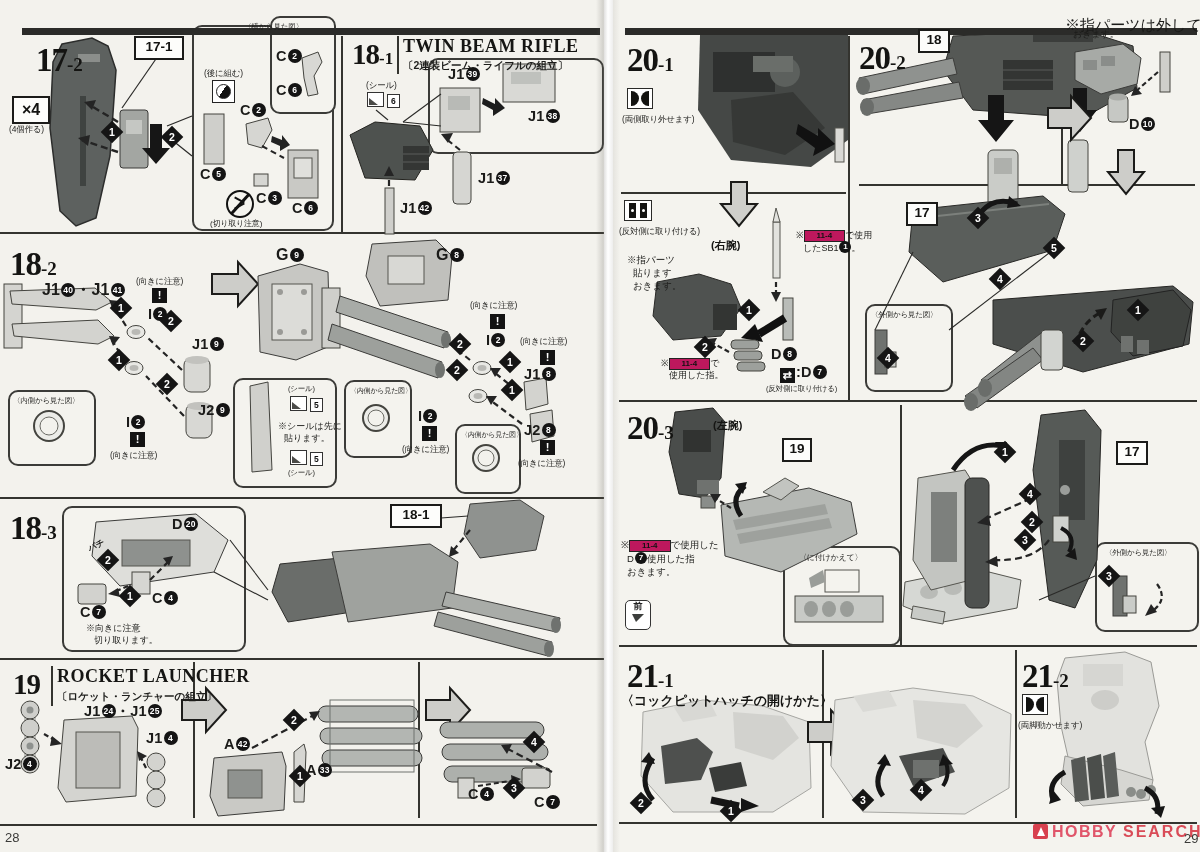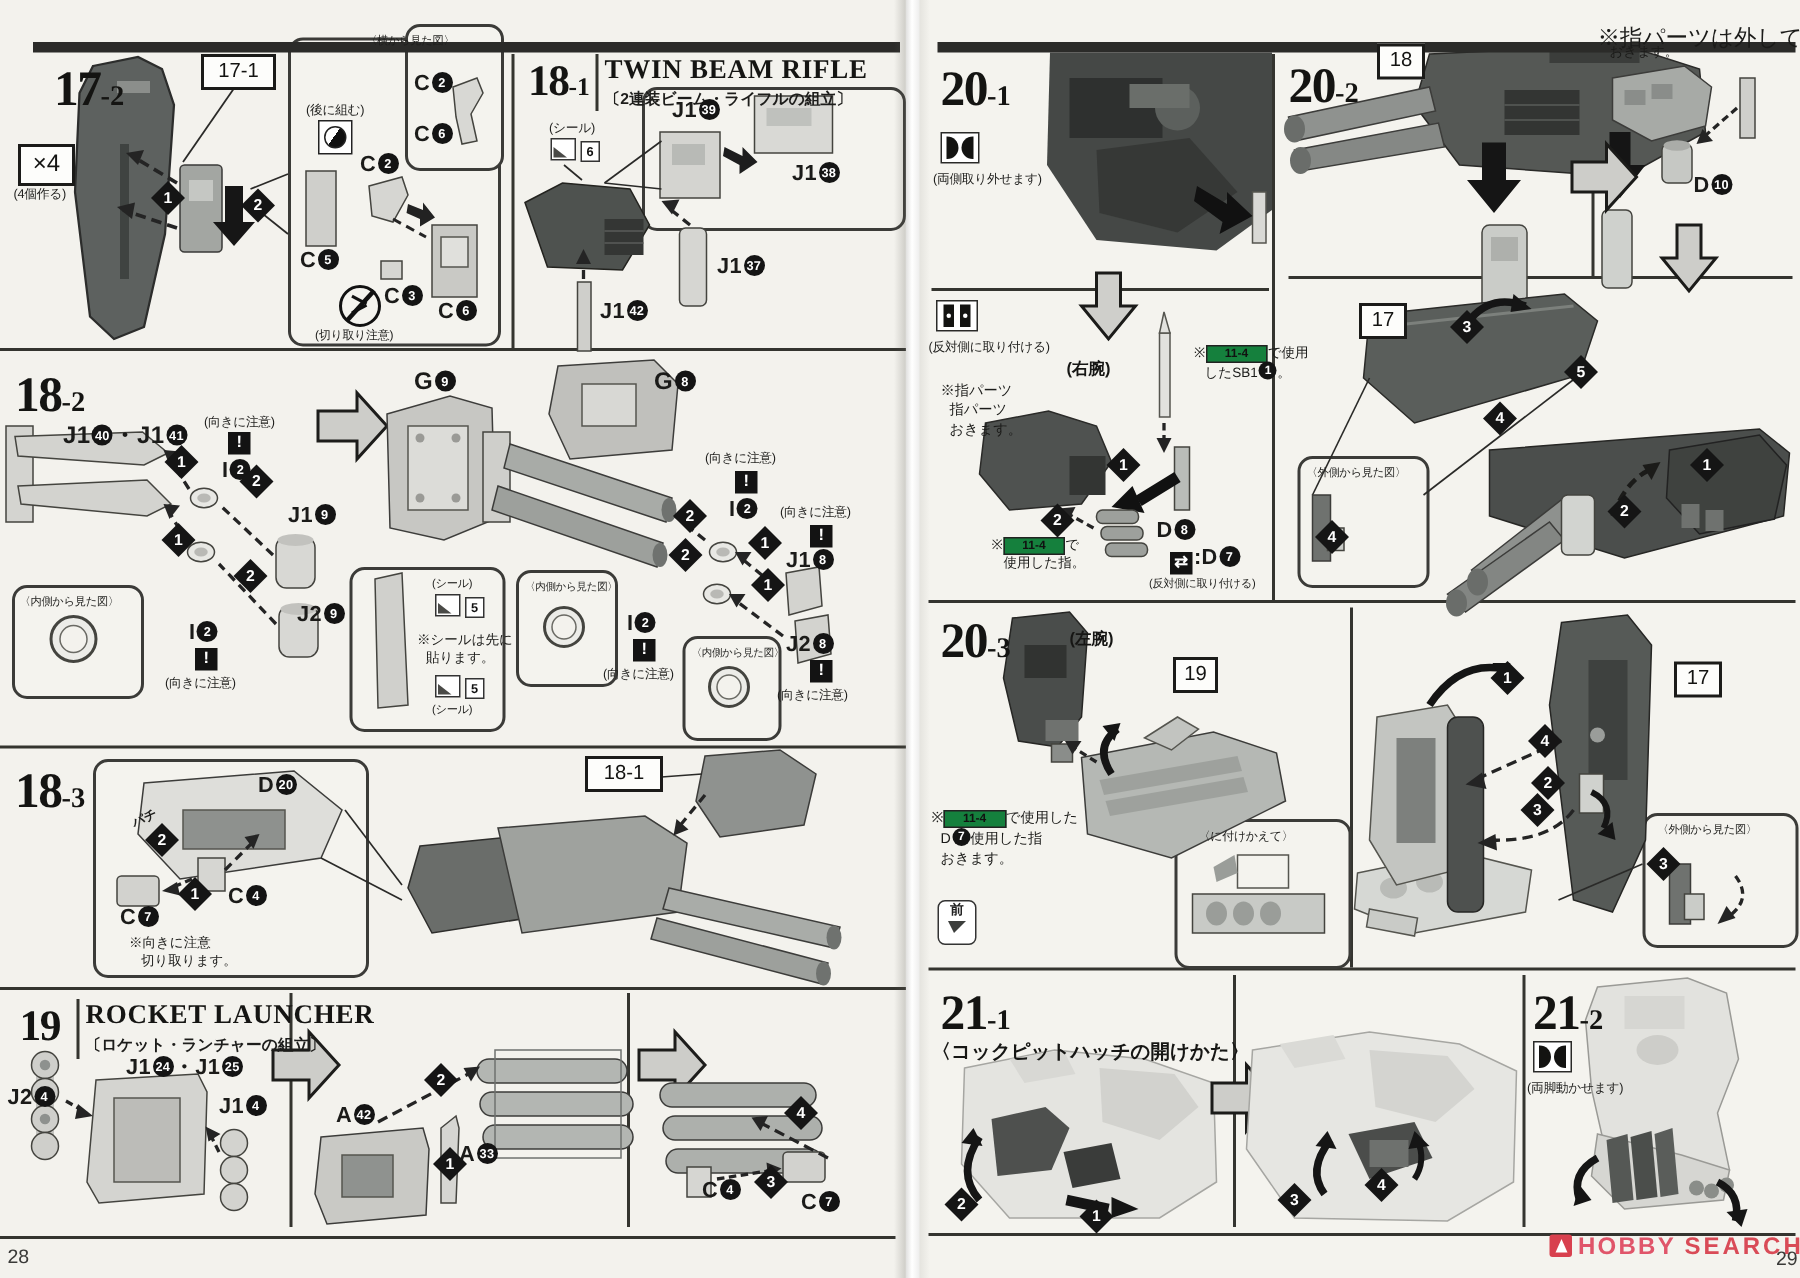--- a/index.html
+++ b/index.html
@@ -17,24 +17,24 @@
   .hd .n2{font-size:19px}
   .ttl{position:absolute;font-family:"Liberation Serif",serif;font-weight:bold;font-size:18px;color:#151513;white-space:nowrap;z-index:4;letter-spacing:.5px}
   .sub{position:absolute;font-size:10.5px;font-weight:bold;color:#1d1d1b;white-space:nowrap;z-index:4}
   .part{position:absolute;font-size:14.5px;font-weight:bold;color:#1b1b19;white-space:nowrap;z-index:4;letter-spacing:.2px}
   .b{display:inline-block;min-width:14px;height:14px;border-radius:50%;background:#141414;color:#fff;font-size:8.5px;line-height:14px;text-align:center;vertical-align:2px;margin-left:1px;font-weight:bold;padding:0 1px;box-sizing:border-box}
   .dia{position:absolute;width:16px;height:16px;background:#151515;transform:rotate(45deg);z-index:5}
   .dia span{position:absolute;left:0;top:0;width:16px;height:16px;transform:rotate(-45deg);color:#fff;font-size:10.5px;font-weight:bold;text-align:center;line-height:16px}
   .jp{position:absolute;font-size:8.5px;color:#1e1e1c;white-space:nowrap;z-index:4;letter-spacing:-.2px}
   .jm{position:absolute;font-size:9.5px;color:#1b1b19;white-space:nowrap;z-index:4}
   .jb{position:absolute;font-size:11px;font-weight:bold;color:#161614;white-space:nowrap;z-index:4}
-  .box{position:absolute;border:2px solid #1b1b19;background:#fdfdfb;font-weight:normal;font-size:13.5px;text-align:center;color:#131311;z-index:5;line-height:18px}
+  .box{position:absolute;border:2px solid #1b1b19;background:#fdfdfb;font-weight:bold;font-size:13.5px;text-align:center;color:#131311;z-index:5;line-height:18px}
   .inset{position:absolute;border:2px solid #3b3b38;border-radius:10px;z-index:1;background:#f4f3ee}
   .warn{position:absolute;width:15px;height:15px;background:#131313;color:#fff;font-size:11px;font-weight:bold;text-align:center;line-height:15px;z-index:4}
-  .ref{display:inline-block;border:1.3px solid #222;background:#15803d;font-size:8px;font-weight:bold;padding:0 12px;line-height:10px;vertical-align:0;color:#111}
+  .ref{display:inline-block;border:1.3px solid #222;background:#be185d;font-size:8px;font-weight:bold;padding:0 12px;line-height:10px;vertical-align:0;color:#111}
   .seal{display:inline-block;width:15px;height:13px;background:#fff;border:1.2px solid #333;position:relative;vertical-align:-2px}
   .seal::after{content:"";position:absolute;left:1px;bottom:1px;border-left:9px solid #4a4a47;border-top:7px solid transparent}
   .sbox{display:inline-block;border:1.2px solid #333;background:#fff;font-size:8.5px;font-weight:bold;padding:0 3px;line-height:12px;vertical-align:1px;margin-left:3px;color:#111}
   .noscis{position:absolute;width:24px;height:24px;border:2.5px solid #111;border-radius:50%;z-index:4}
   .noscis i{position:absolute;background:#111}
   .noscis .s1{left:6px;top:7px;width:11px;height:2px;transform:rotate(28deg)}
   .noscis .s2{left:6px;top:13px;width:11px;height:2px;transform:rotate(-28deg)}
   .noscis .sl{left:10.5px;top:-2px;width:2.5px;height:27px;transform:rotate(42deg)}
   .half{position:absolute;width:21px;height:21px;border:1.6px solid #222;background:#fff;z-index:4}
   .half i{display:block;width:13px;height:13px;margin:2.5px;border-radius:50%;background:linear-gradient(305deg,#101010 55%,#fff 55%);border:1px solid #222}
@@ -338,21 +338,21 @@
       </div>
   <div class="dia" style="left:122px;top:588px">
         <span>1</span>
       </div>
   <div class="box" style="left:390px;top:504px;width:48px;height:20px"><span>18-1</span></div>
 
   <div class="hd" style="left:13px;top:668px"><span class="n1" style="font-size:29px">19</span></div>
   <div class="lv" style="left:51px;top:666px;height:40px;width:1.5px"></div>
   <div class="ttl" style="left:57px;top:666px">ROCKET LAUNCHER</div>
   <div class="sub" style="left:57px;top:690px">〔ロケット・ランチャーの組立〕</div>
-  <div class="part" style="left:5px;top:724px"><span>J2</span><span class="b">4</span></div>
+  <div class="part" style="left:5px;top:756px"><span>J2</span><span class="b">4</span></div>
   <div class="part" style="left:84px;top:702px"><span>J1</span><span class="b">24</span><span>・</span><span>J1</span><span class="b">25</span></div>
   <div class="part" style="left:146px;top:730px"><span>J1</span><span class="b">4</span></div>
   <div class="part" style="left:224px;top:736px"><span>A</span><span class="b">42</span></div>
   <div class="part" style="left:306px;top:762px"><span>A</span><span class="b">33</span></div>
   <div class="dia" style="left:286px;top:712px">
         <span>2</span>
       </div>
   <div class="dia" style="left:292px;top:768px">
         <span>1</span>
       </div>
@@ -536,21 +536,21 @@
         <polygon points="548,818 552,806 538,808" fill="#151515"></polygon>
   </svg>
 
   <div class="hd" style="left:14px;top:42px"><span class="n1">20</span><span class="n2">-1</span></div>
   <div class="pic" style="left:14px;top:88px"><span class="k1"></span><span class="k2"></span></div>
   <div class="jp" style="left:9px;top:114px">(両側取り外せます)</div>
   <div class="pic" style="left:11px;top:200px"><span class="h"><i></i></span><span class="h"><i></i></span></div>
   <div class="jp" style="left:6px;top:226px">(反対側に取り付ける)</div>
   <div class="jb" style="left:98px;top:238px">(右腕)</div>
   <div class="jm" style="left:14px;top:254px">※指パーツ</div>
-  <div class="jm" style="left:20px;top:267px">指パーツ</div>
+  <div class="jm" style="left:20px;top:267px">貼ります</div>
   <div class="jm" style="left:20px;top:280px">おきます。</div>
   <div class="jm" style="left:183px;top:228px;font-size:9px"><span>※</span><span class="ref">11-4</span><span>で使用</span></div>
   <div class="jm" style="left:190px;top:241px;font-size:9px"><span>したSB1</span><span class="b" style="min-width:12px;height:12px;line-height:12px;font-size:8px">1</span><span>。</span></div>
   <div class="dia" style="left:128px;top:302px">
         <span>1</span>
       </div>
   <div class="dia" style="left:84px;top:339px">
         <span>2</span>
       </div>
   <div class="jm" style="left:48px;top:356px;font-size:9px"><span>※</span><span class="ref">11-4</span><span>で</span></div>

